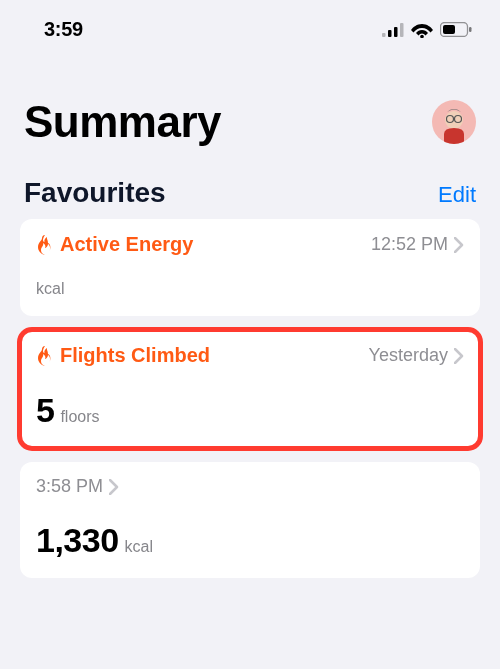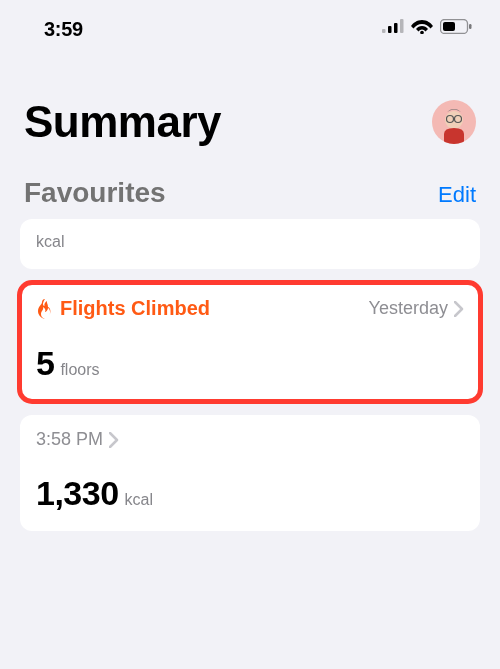--- a/index.html
+++ b/index.html
@@ -10,21 +10,21 @@
     }
     body {
       width: 500px;
       height: 669px;
       background: #f2f2f7;
       overflow: hidden;
     }
     .status-bar {
       display: flex;
       justify-content: space-between;
-      align-items: flex-start;
+      align-items: center;
       padding: 18px 28px 8px 44px;
     }
     .status-time {
       font-size: 20px;
       font-weight: 600;
       color: #000;
       letter-spacing: -0.3px;
     }
     .status-icons {
       display: flex;
@@ -56,21 +56,21 @@
     }
     .section-header {
       display: flex;
       justify-content: space-between;
       align-items: baseline;
       padding: 20px 24px 10px 24px;
     }
     .section-title {
       font-size: 28px;
       font-weight: 700;
-      color: #737373;
+      color: #0f172a;
     }
     .edit-link {
       font-size: 22px;
       font-weight: 400;
       color: #007aff;
       margin-left: 20px;
     }
     .card {
       background: #fff;
       border-radius: 12px;
@@ -170,20 +170,34 @@
     </svg>
   </div>
 </div>
 
 <div class="section-header">
   <div class="section-title">Favourites</div>
   <div class="edit-link">Edit</div>
 </div>
 
 <div class="card">
+  <div class="card-top">
+    <div class="card-category">
+      <svg class="flame-icon" viewBox="0 0 16 20">
+        <path d="M8 0 C8 0 6 3 6 5 C6 6 6.5 7 7.5 7 C7 5 8 3 10 2 C9.5 4 11 5 11 8 C14 9 14 14 12 17 C14 14 13 10 11 9 C11 11 9 13 8 13 C9 11 8 9 6 8 C7 11 4 12 4 15 C4 17 5 19 8 20 C3 19 1 15 1 12 C1 7 5 6 5 3 C5 1.5 6 0 8 0 Z" fill="currentColor"></path>
+      </svg>
+      <span class="category-label">Active Energy</span>
+    </div>
+    <div class="card-meta">
+      <span class="time-label">12:52 PM</span>
+      <svg class="chevron" width="10" height="16" viewBox="0 0 10 16">
+        <path d="M1 1 L8 8 L1 15" stroke="currentColor" stroke-width="2.5" fill="none" stroke-linecap="round" stroke-linejoin="round"></path>
+      </svg>
+    </div>
+  </div>
   <div class="card-value-row">
     <span class="unit-label">kcal</span>
   </div>
 </div>
 
 <div class="card highlighted">
   <div class="card-top">
     <div class="card-category">
       <svg class="flame-icon" viewBox="0 0 16 20">
         <path d="M8 0 C8 0 6 3 6 5 C6 6 6.5 7 7.5 7 C7 5 8 3 10 2 C9.5 4 11 5 11 8 C14 9 14 14 12 17 C14 14 13 10 11 9 C11 11 9 13 8 13 C9 11 8 9 6 8 C7 11 4 12 4 15 C4 17 5 19 8 20 C3 19 1 15 1 12 C1 7 5 6 5 3 C5 1.5 6 0 8 0 Z" fill="currentColor"></path>

